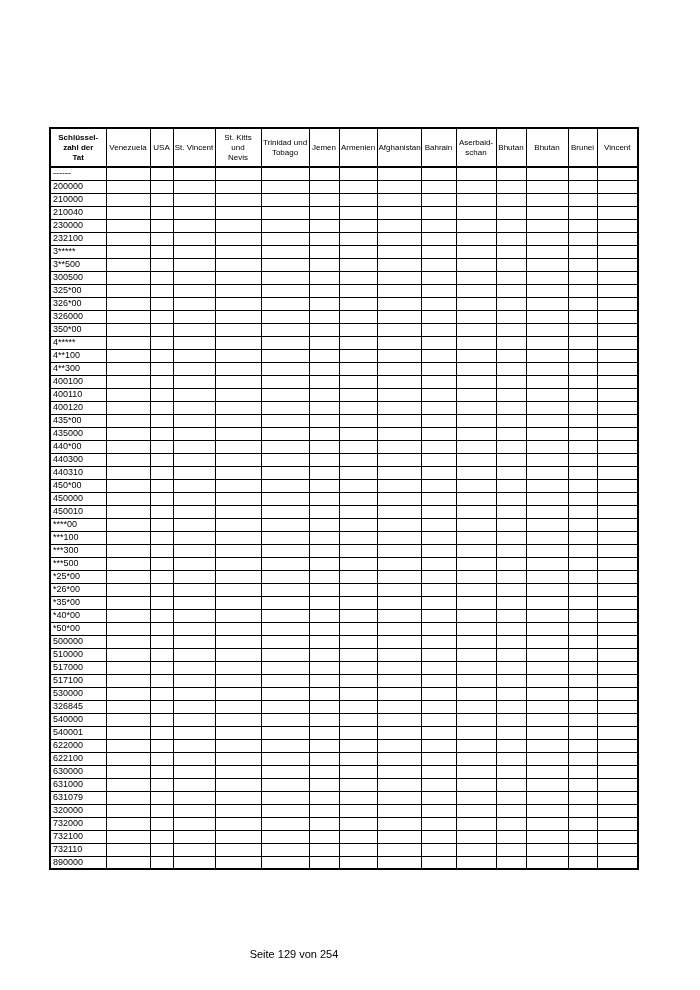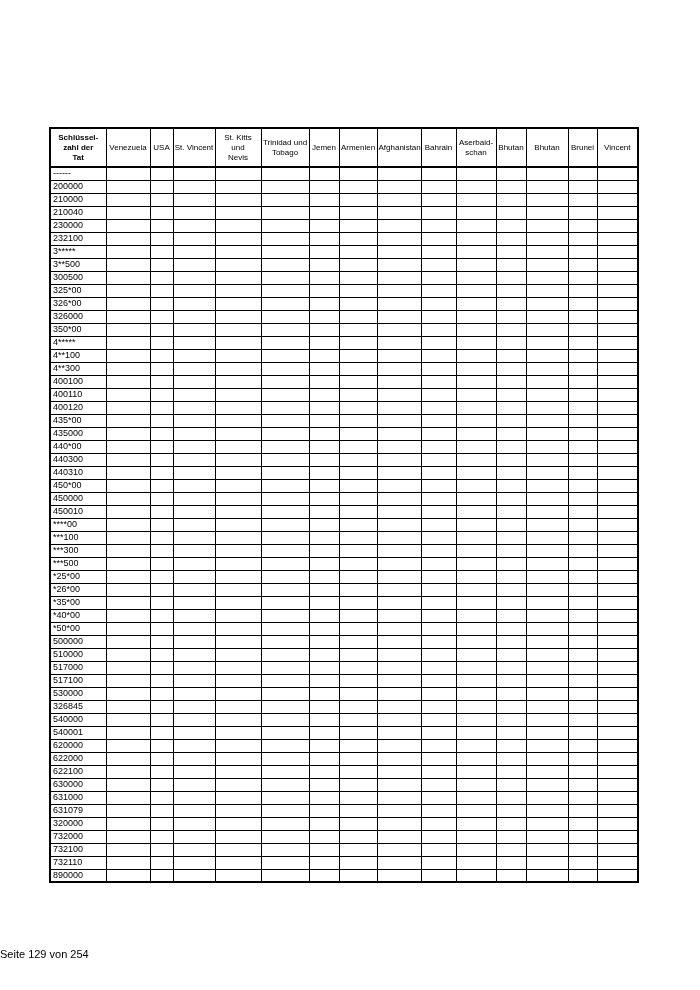--- a/index.html
+++ b/index.html
@@ -68,20 +68,21 @@
   col.c10 { width: 40px; }
   col.c11 { width: 30px; }
   col.c12 { width: 42px; }
   col.c13 { width: 29px; }
   col.c14 { width: 41px; }
   .footer {
     position: absolute;
     top: 948px;
     left: 0;
     width: 588px;
+    text-align: center;
     font-size: 11px;
     color: #000000;
   }
 </style>
 </head>
 <body>
 
 <div class="page">
 
   <table class="doc-table">
@@ -869,37 +870,20 @@
           <td></td>
           <td></td>
           <td></td>
           <td></td>
           <td></td>
           <td></td>
           <td></td>
           <td></td>
         </tr>
         <tr>
-          <td class="code">620000</td>
-          <td></td>
-          <td></td>
-          <td></td>
-          <td></td>
-          <td></td>
-          <td></td>
-          <td></td>
-          <td></td>
-          <td></td>
-          <td></td>
-          <td></td>
-          <td></td>
-          <td></td>
-          <td></td>
-        </tr>
-        <tr>
           <td class="code">622000</td>
           <td></td>
           <td></td>
           <td></td>
           <td></td>
           <td></td>
           <td></td>
           <td></td>
           <td></td>
           <td></td>

